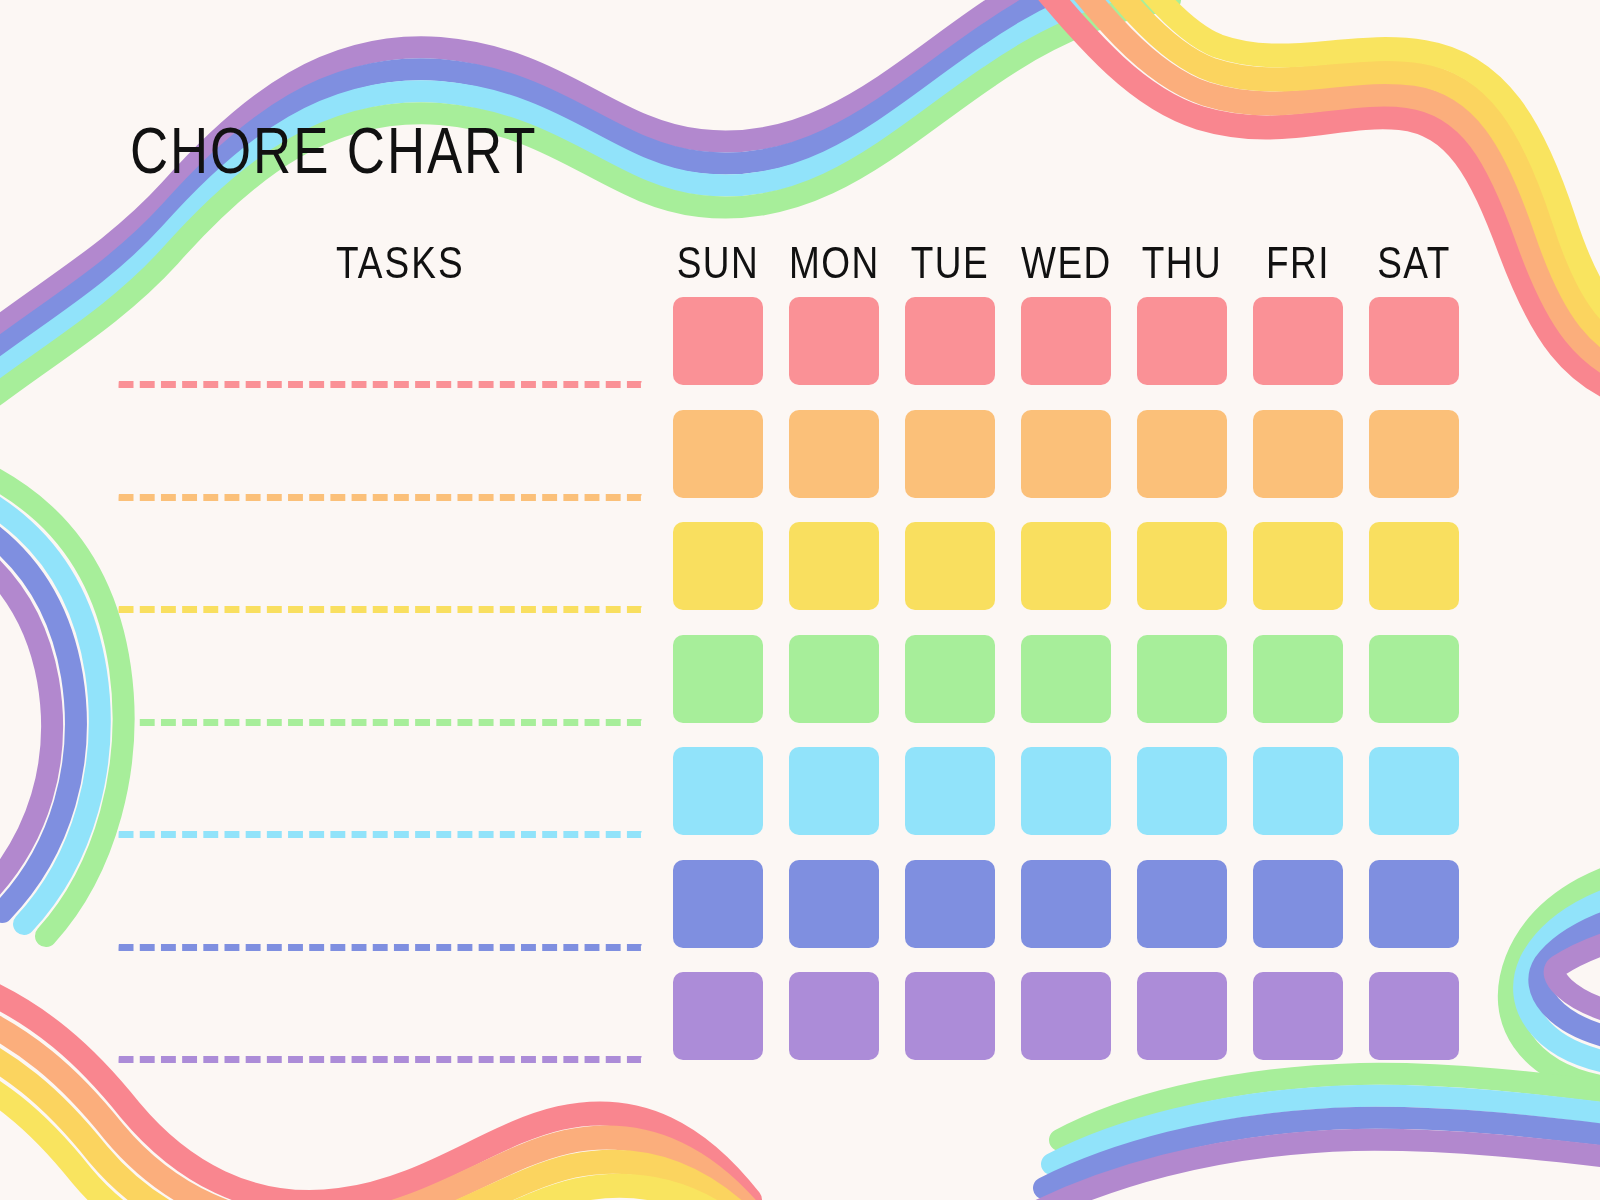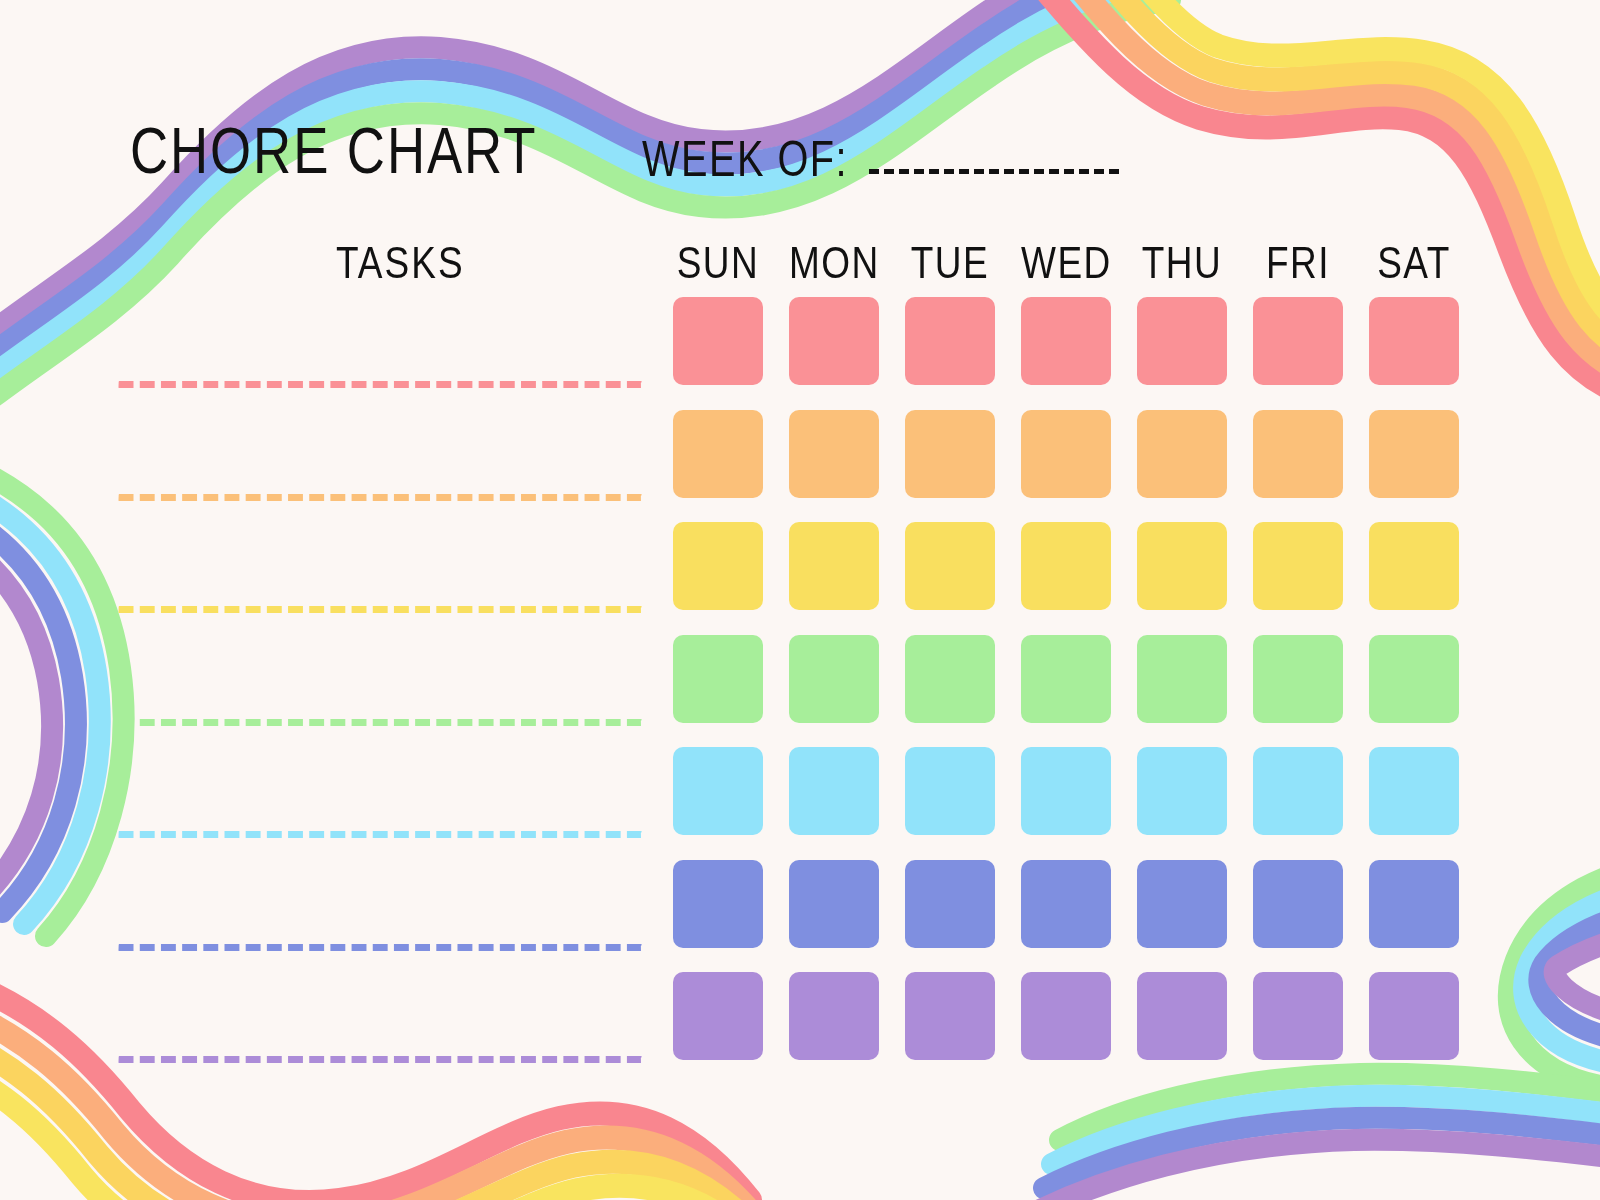--- a/index.html
+++ b/index.html
@@ -175,24 +175,20 @@
       <path d="M 1644 1118 C 1562 1108, 1460 1094, 1358 1096 C 1216 1100, 1114 1132, 1052 1164" stroke="#91E3FA" stroke-width="22"></path>
       <path d="M 1648 1140 C 1564 1130, 1460 1116, 1356 1118 C 1212 1122, 1108 1156, 1044 1188" stroke="#7F8FE0" stroke-width="22"></path>
       <path d="M 1652 1162 C 1566 1152, 1460 1138, 1354 1140 C 1208 1144, 1102 1180, 1036 1212" stroke="#B288CE" stroke-width="22"></path>
     </g>
   </svg>
 
   <div class="header-row">
     <div class="chart-title">CHORE CHART</div>
     <div class="gap-between"></div>
     <div class="gap-between"></div>
-    <div class="field-group">
-      <span class="field-label">WEEK OF:</span>
-      <span class="blank-line blank-week"></span>
-    </div>
   </div>
 
   <div class="tasks-heading">TASKS</div>
   <div id="day-headers">
       <div class="day-heading" style="left: 673px;">SUN</div>
       <div class="day-heading" style="left: 789px;">MON</div>
       <div class="day-heading" style="left: 905px;">TUE</div>
       <div class="day-heading" style="left: 1021px;">WED</div>
       <div class="day-heading" style="left: 1137px;">THU</div>
       <div class="day-heading" style="left: 1253px;">FRI</div>

